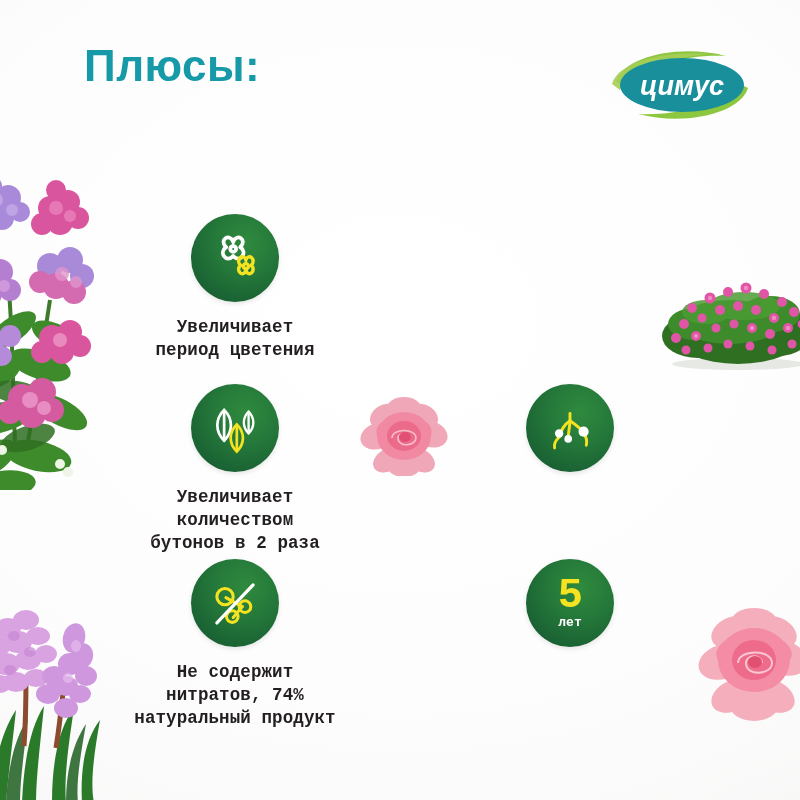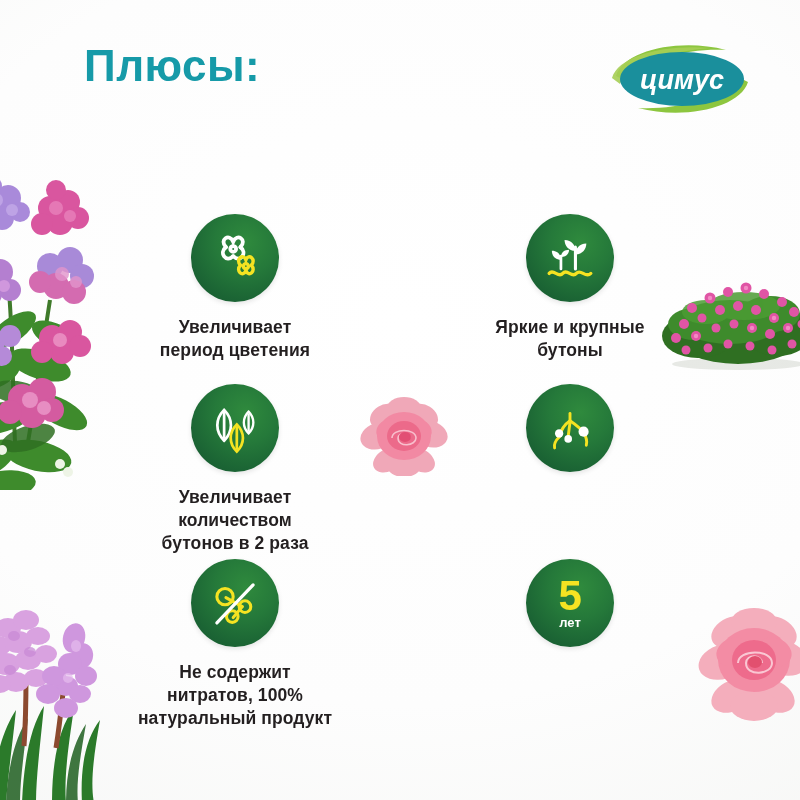--- a/index.html
+++ b/index.html
@@ -31,32 +31,33 @@
     font-weight: bold;
     letter-spacing: 0.5px;
     color: #169aa8;
     line-height: 1;
     white-space: nowrap;
     margin-left: 20px;
   }
   .logo {
     position: absolute;
     right: 42px;
-    top: 42px;
+    top: 48px;
     width: 152px;
     height: 74px;
   }
 
   
   .grid {
     position: absolute;
     left: 0;
     top: 0;
     width: 800px;
     height: 800px;
+    font-family: Liberation Mono, monospace;
   }
   .feature {
     position: absolute;
     width: 300px;
     text-align: center;
   }
   .f-c1 { left: 85px; }
   .f-c2 { left: 420px; }
   .f-r1 { top: 214px; }
   .f-r2 { top: 384px; }
@@ -458,42 +459,20 @@
               <path d="M38 40 C32 46, 41 54, 44 46"></path>
               <circle cx="44" cy="41" r="2.8"></circle>
             </g>
           </svg>
         </span>
       </div>
       <div class="f-label">Увеличивает
 период цветения</div>
     </div>
 
-    <div class="feature f-c2 f-r1">
-      <div class="badge">
-        <span>
-          <svg viewBox="0 0 64 64" width="58" height="58" aria-hidden="true">
-            <g fill="#ffffff">
-
-              <path d="M38 44 L38 20" stroke="#ffffff" stroke-width="3.4" stroke-linecap="round" fill="none"></path>
-              <path d="M38 24 C30 24, 26 18, 26 12 C34 12, 38 18, 38 24 Z"></path>
-              <path d="M38 28 C46 28, 50 22, 50 16 C42 16, 38 22, 38 28 Z"></path>
-
-              <path d="M22 44 L22 30" stroke="#ffffff" stroke-width="3" stroke-linecap="round" fill="none"></path>
-              <path d="M22 34 C15 34, 12 29, 12 24 C19 24, 22 29, 22 34 Z"></path>
-              <path d="M22 31 C28 31, 31 27, 31 23 C25 23, 22 27, 22 31 Z"></path>
-            </g>
-
-            <path d="M9 49 C14 43, 19 55, 24 49 C29 43, 34 55, 39 49 C44 43, 49 55, 55 49" stroke="#f5e322" stroke-width="3.6" fill="none" stroke-linecap="round"></path>
-          </svg>
-        </span>
-      </div>
-      <div class="f-label">Яркие и крупные
-бутоны</div>
-    </div>
 
     <div class="feature f-c1 f-r2">
       <div class="badge">
         <span>
           <svg viewBox="0 0 64 64" width="58" height="58" aria-hidden="true">
 
             <g stroke="#ffffff" stroke-width="3" fill="none">
               <path d="M20 12 C30 22, 30 36, 20 46 C10 36, 10 22, 20 12 Z"></path>
               <path d="M20 14 L20 44"></path>
             </g>
@@ -554,21 +533,21 @@
               <circle cx="21" cy="25" r="9"></circle>
               <circle cx="43" cy="36" r="6.4"></circle>
               <circle cx="29" cy="47" r="6.4"></circle>
             </g>
 
             <path d="M12 54 L52 12" stroke="#ffffff" stroke-width="3.6" stroke-linecap="round"></path>
           </svg>
         </span>
       </div>
       <div class="f-label">Не содержит
-нитратов, 100%
+нитратов, 74%
 натуральный продукт</div>
     </div>
 
     <div class="feature f-c2 f-r3">
       <div class="badge">
         <span class="years-stack">
           <span class="years-num">5</span>
           <span class="years-unit">лет</span>
         </span>
       </div>

